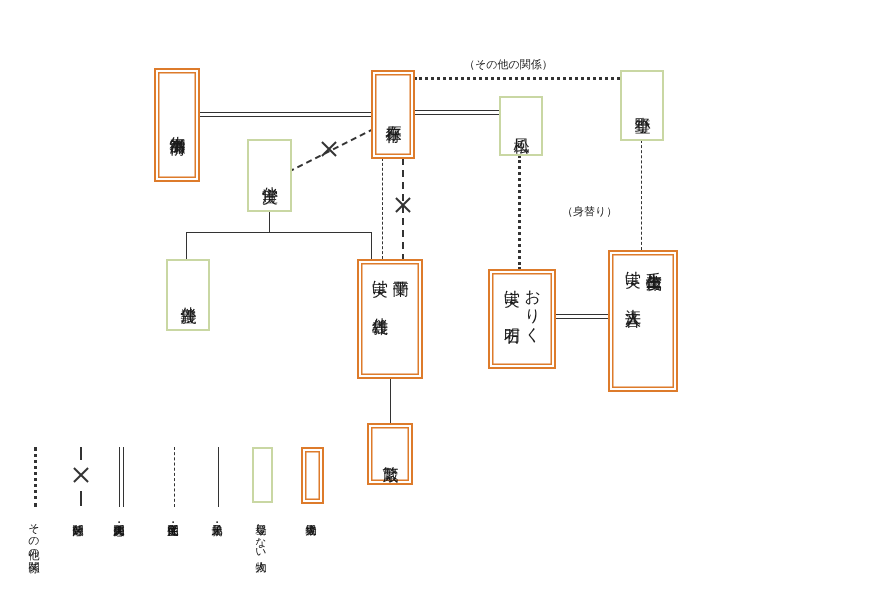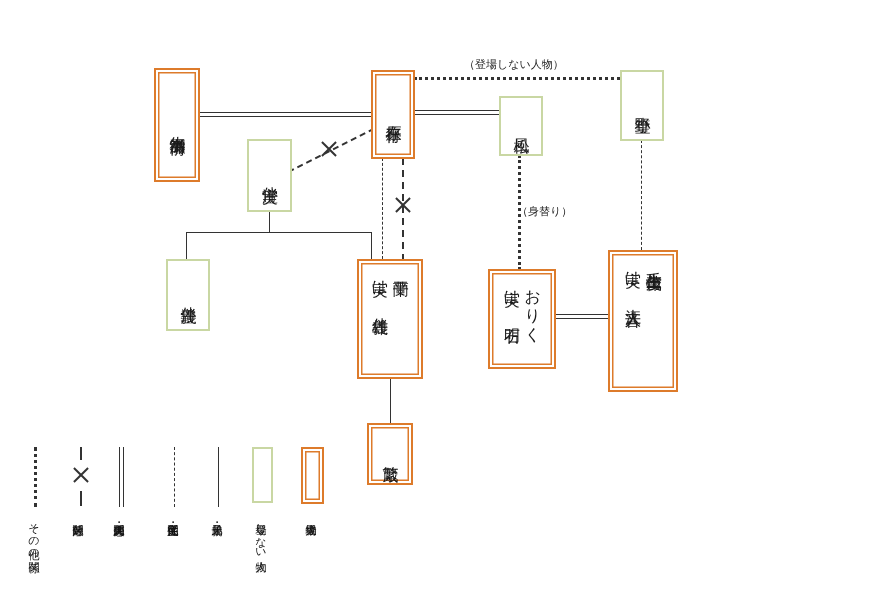--- a/index.html
+++ b/index.html
@@ -76,22 +76,22 @@
   <div class="xmark" style="left:394px;top:196px;"></div>
   <div class="line solid-v" style="left:269px;top:211px;height:22px;"></div>
   <div class="line solid-h" style="left:186px;top:232px;width:186px;"></div>
   <div class="line solid-v" style="left:186px;top:232px;height:28px;"></div>
   <div class="line solid-v" style="left:371px;top:232px;height:28px;"></div>
   <div class="line dotted-v" style="left:518px;top:155px;height:115px;"></div>
   <div class="line dash-fine-v" style="left:641px;top:140px;height:110px;"></div>
   <div class="line double-h" style="left:555px;top:314px;width:54px;"></div>
   <div class="line solid-v" style="left:390px;top:378px;height:46px;"></div>
 
-  <div class="note" style="left:464px;top:57px;">（登場しない人物）</div>
-  <div class="note" style="left:517px;top:204px;">（身替り）</div>
+  <div class="note" style="left:464px;top:57px;">（その他の関係）</div>
+  <div class="note" style="left:562px;top:204px;">（身替り）</div>
 
   <div class="node appearing" style="left:154px;top:68px;width:46px;height:114px;">
     <div class="vtext">水無瀬御前</div>
   </div>
 
   <div class="node appearing" style="left:371px;top:70px;width:44px;height:89px;">
     <div class="vtext">在原行平</div>
   </div>
 
   <div class="node nonappearing" style="left:499px;top:96px;width:44px;height:60px;">

